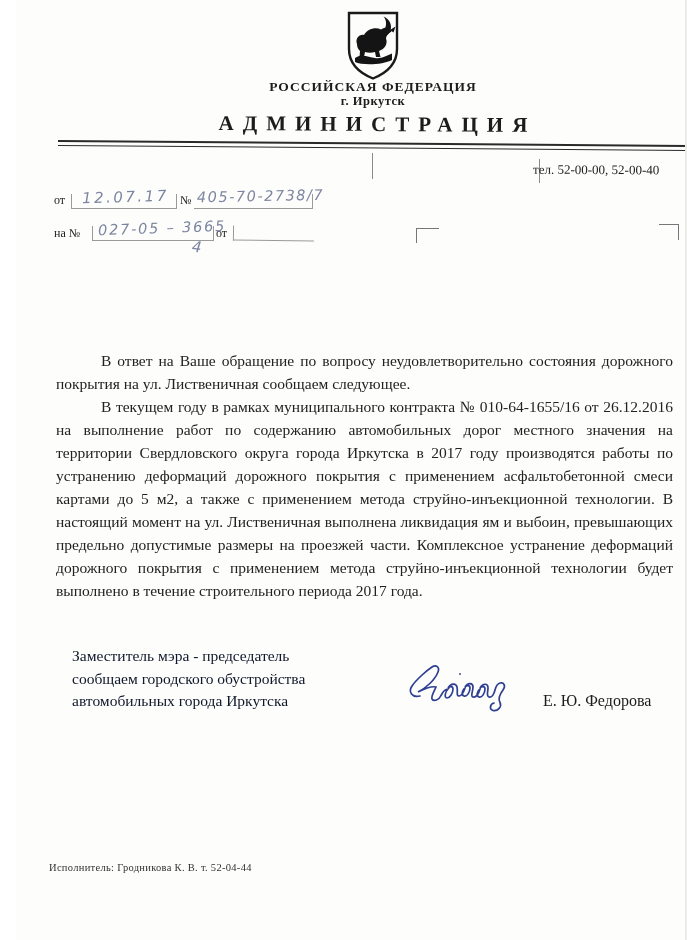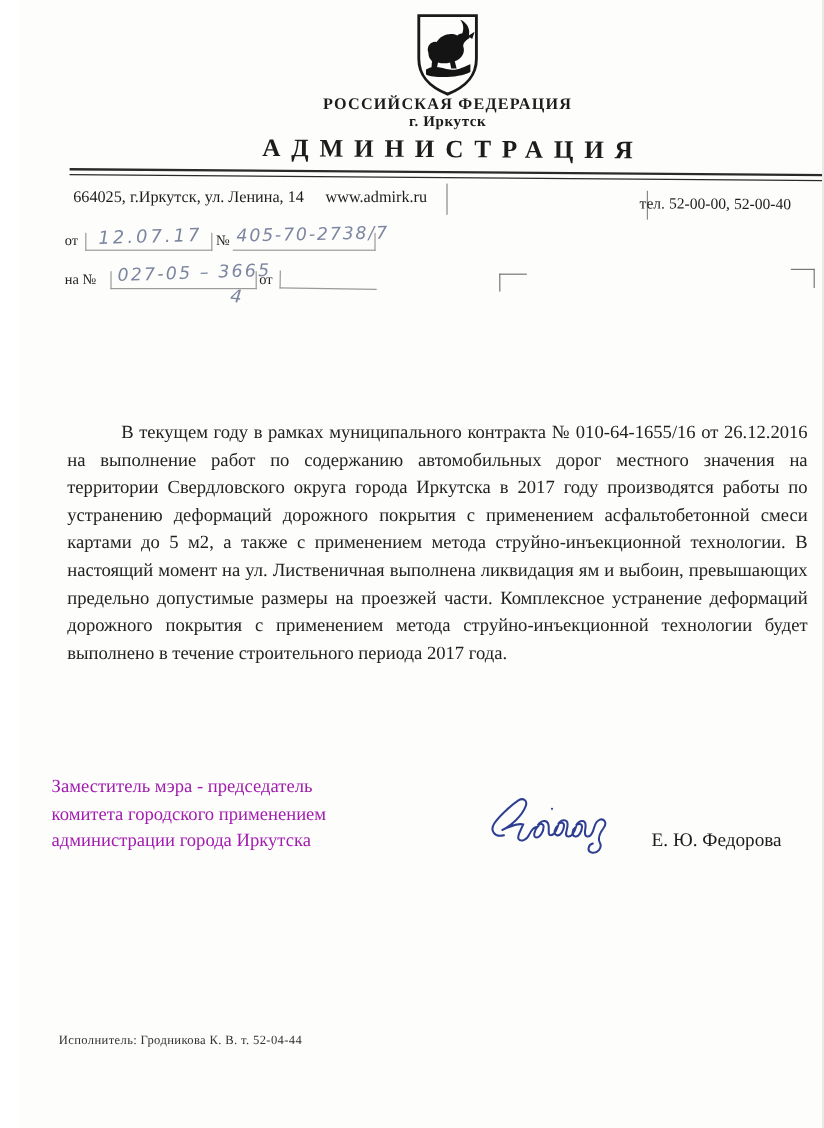--- a/index.html
+++ b/index.html
@@ -54,21 +54,21 @@
   .corner.cr{left:643px;top:224px;width:19px;height:15px;border-top:1.5px solid #777;border-right:1.5px solid #777;}
 
   
   .letter-body{position:absolute;left:40px;top:349px;width:617px;}
   .letter-body p{
     margin:0;font-size:15.5px;line-height:23px;
     text-align:justify;text-indent:45px;color:#222;
   }
 
   
-  .post{position:absolute;left:27px;top:645px;width:300px;font-size:15.5px;line-height:22.5px;color:#a21caf;font-family:Liberation Serif, serif;}
+  .post{position:absolute;left:56px;top:645px;width:300px;font-size:15.5px;line-height:22.5px;color:#0f172a;font-family:Liberation Serif, serif;}
   .sig-script{position:absolute;left:382px;top:658px;}
   .sig-name{position:absolute;left:527px;top:692px;font-size:16px;white-space:nowrap;font-family:Liberation Serif, serif;}
 
   
   .executor{position:absolute;left:33px;top:862px;font-size:10.5px;color:#333;letter-spacing:.3px;}
 </style>
 </head>
 <body>
 
 <div class="page">
@@ -79,23 +79,20 @@
     <path d="M10 33 C8 28 12 23 17 24 C20 18.5 28 15.5 34 18.5 C38 15.5 43 16.5 44.5 20.5 C41.5 22.5 39 24.5 39 27.5 C41 32.5 38 38 32 40 L33.5 46 L29 46 L28 41 C25 42 21 42 18 41 L17 46 L12.5 46 L13 40 C11 38 10 36 10 33 Z" fill="#141414"></path>
     <path d="M36 21.5 C40 15.5 40 9.5 36.5 5.5 C42 7.5 45.5 13.5 43.5 19.5 C42.5 22.5 39 24.5 37 24.8 Z" fill="#141414"></path>
     <path d="M43 19 L48.5 15.5 L46.5 21.5 Z" fill="#141414"></path>
   </svg>
 
   <div class="head-center country">РОССИЙСКАЯ ФЕДЕРАЦИЯ</div>
   <div class="head-center city">г. Иркутск</div>
   <div class="head-center org">АДМИНИСТРАЦИЯ</div>
   <div class="dblrule"></div>
 
-  <div class="addr-row">
-    <span>664025,  г.Иркутск, ул. Ленина, 14</span><span class="addr-gap"></span><span>www.admirk.ru</span>
-  </div>
   <div class="vbar v1"></div>
   <div class="vbar v2"></div>
   <div class="vbar v3"></div>
   <div class="phone">тел. 52-00-00, 52-00-40</div>
 
   <span class="ref" style="left:38px;top:193px;">от</span>
   <div class="uline tl tr" style="left:55px;top:194px;width:104px;"></div>
   <span class="hand h-date">12.07.17</span>
 
   <span class="ref" style="left:164px;top:193px;">№</span>
@@ -107,27 +104,28 @@
   <span class="hand h-reply">027-05 – 3665</span>
   <span class="hand h-suffix">4</span>
 
   <span class="ref" style="left:200px;top:226px;">от</span>
   <div class="uline tl" style="left:217px;top:226px;width:80px;transform:rotate(.8deg);"></div>
 
   <div class="corner cl"></div>
   <div class="corner cr"></div>
 
   <div class="letter-body">
+    <p>В ответ на Ваше обращение по вопросу неудовлетворительно состояния дорожного покрытия на ул. Лиственичная сообщаем следующее.</p>
     <p>В текущем году в рамках муниципального контракта № 010-64-1655/16 от 26.12.2016 на выполнение работ по содержанию автомобильных дорог местного значения на территории Свердловского округа города Иркутска в 2017 году производятся работы по устранению деформаций дорожного покрытия с применением асфальтобетонной смеси картами до 5 м2, а также с применением метода струйно-инъекционной технологии. В настоящий момент на ул. Лиственичная выполнена ликвидация ям и выбоин, превышающих предельно допустимые размеры на проезжей части. Комплексное устранение деформаций дорожного покрытия с применением метода струйно-инъекционной технологии будет выполнено в течение строительного периода 2017 года.</p>
   </div>
 
   <div class="post">
     <div>Заместитель мэра - председатель</div>
-    <div>комитета городского применением</div>
-    <div>администрации города Иркутска</div>
+    <div>сообщаем городского обустройства</div>
+    <div>автомобильных города Иркутска</div>
   </div>
 
   <svg class="sig-script" viewBox="0 0 130 60" width="130" height="60" aria-hidden="true">
     <path d="M22 38 C14 40 10 34 14 28 C18 22 28 13 34 9 C38 6.5 42 9 40 14 C37 22 28 30 20 34 C28 30 34 28 38 29 C36 34 33 38 34 41 C36 44 41 42 43 37.5 C45 33.5 47 31 50 31 C47 34 46 40 49 40 C52 40 55 35 55 31 C55 28 52 28 50 30 C53 25 58 25 59 29 C60 33 58 38 61 38 C64 38 66 33 67 30 C64 32 63 37 66 38 C69 39 72 34 72 30 C72 27 69 27 67 29 C70 24 75 25 75 29 C75 34 72 38 75 39 C78 40 81 35 82 31 C79 33 78 38 81 39 C84 40 87 35 87 31 C87 28 84 28 82 30 C85 25 90 25 90 30 C90 34 88 38 91 39 C94 40 96 36 97 32 C98 28 99 26 102 25 C106 24 108 28 105 32 C102 36 100 41 102 44.5 C104 48.5 100 53.5 95 52.5 C91 51.5 92 46 96 45" fill="none" stroke="#2e3e92" stroke-width="1.7" stroke-linecap="round"></path>
     <circle cx="62" cy="16" r="0.9" fill="#2e3e92"></circle>
   </svg>
 
   <div class="sig-name">Е. Ю. Федорова</div>
 
   <div class="executor">Исполнитель: Гродникова К. В. т. 52-04-44</div>

